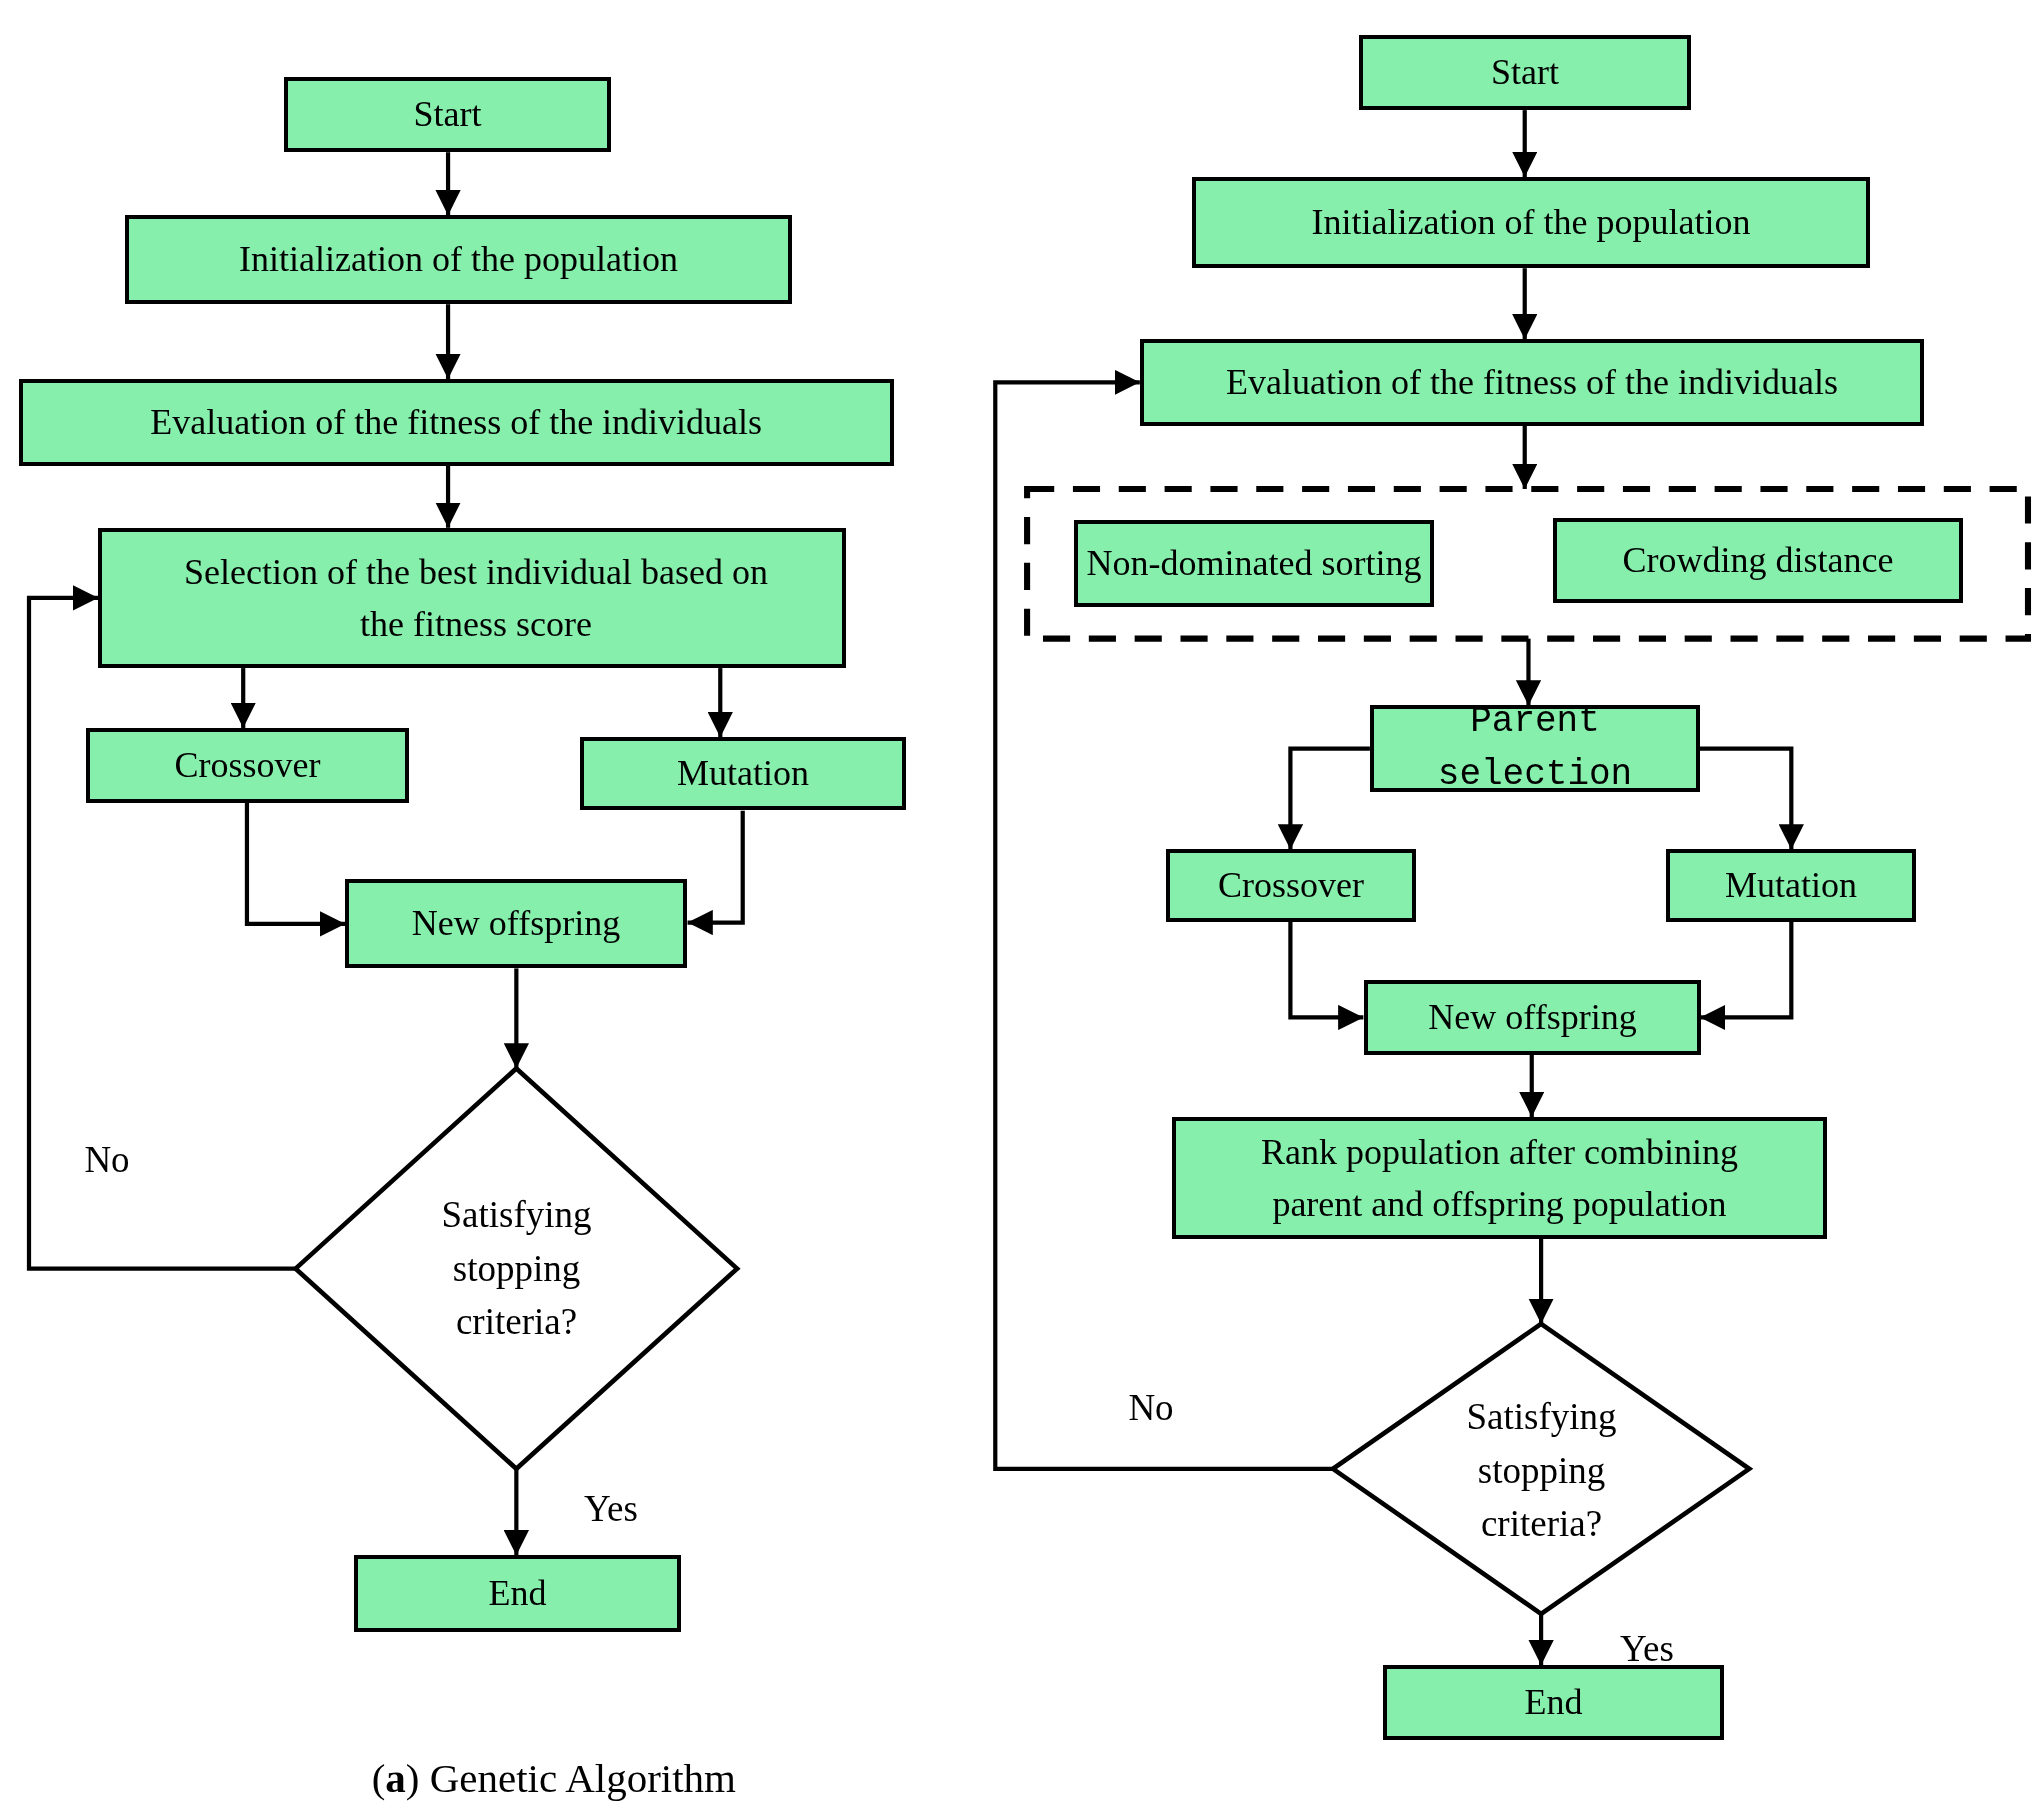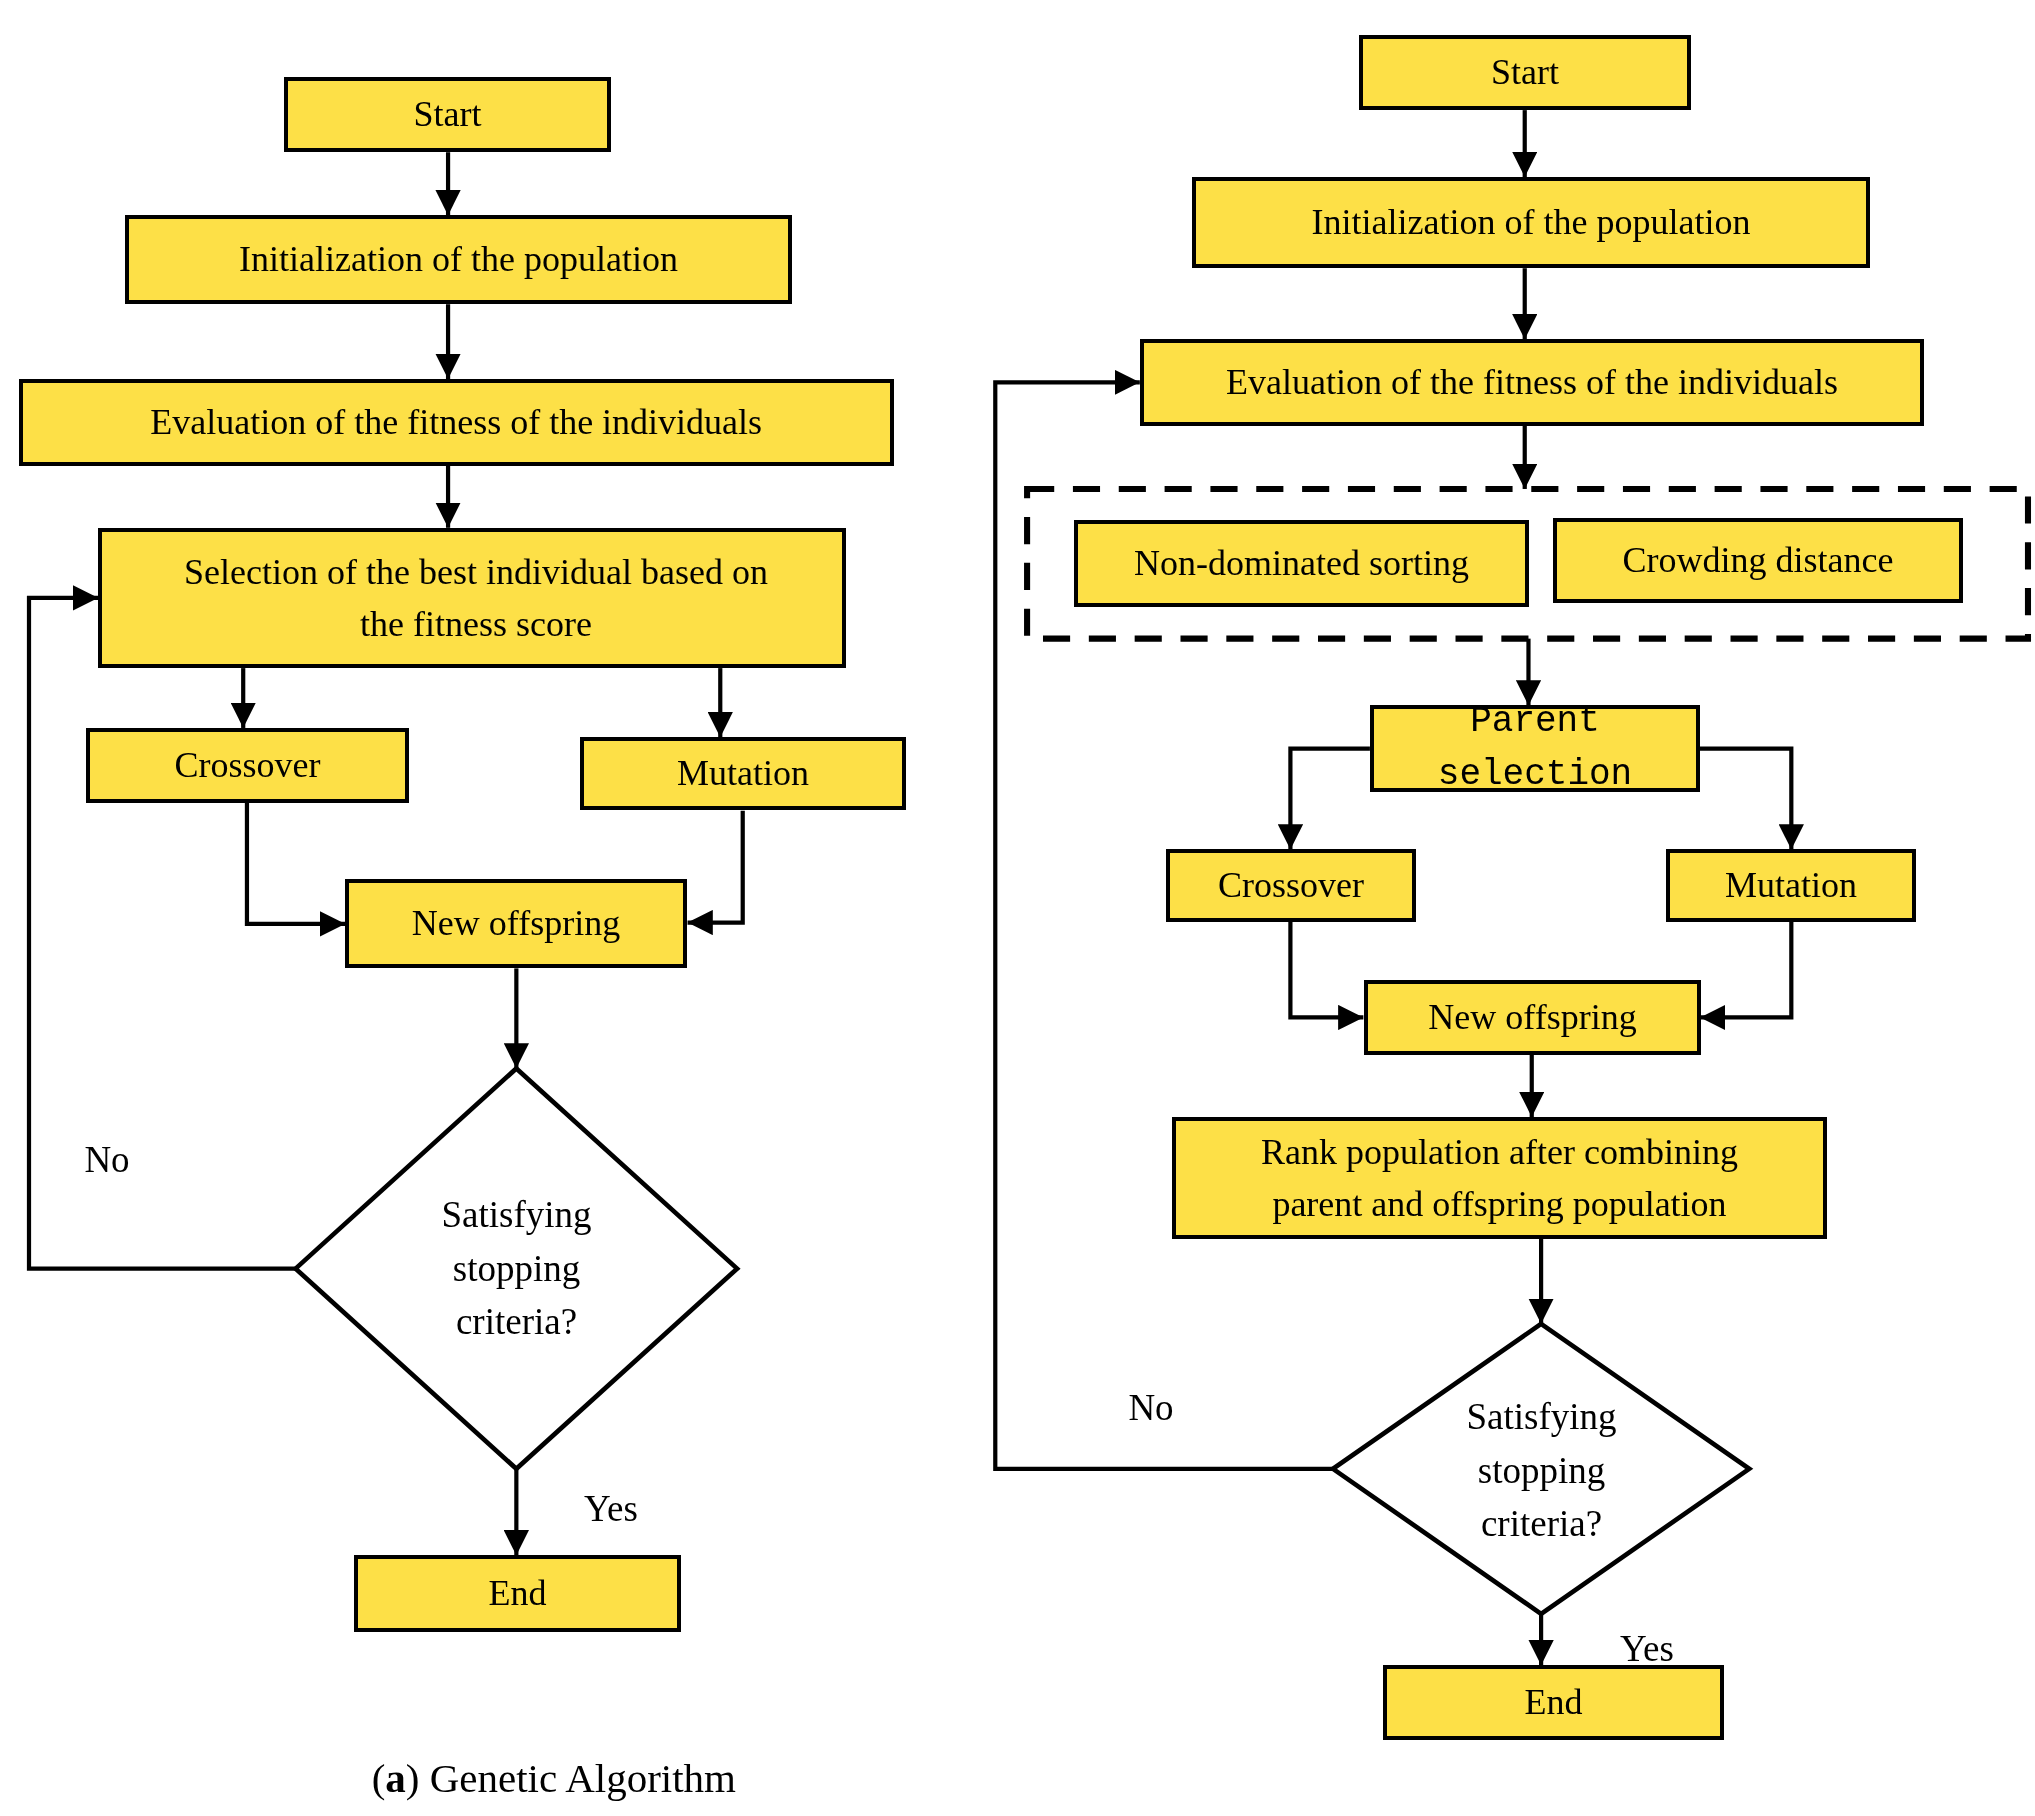--- a/index.html
+++ b/index.html
@@ -19,21 +19,21 @@
   #wires {
     position: absolute;
     left: 0; top: 0;
     width: 2035px;
     height: 1817px;
   }
   .node {
     position: absolute;
     box-sizing: border-box;
     border: 4.7px solid #000000;
-    background: #fde047;
+    background: #86efac;
     display: flex;
     align-items: center;
     justify-content: center;
     text-align: center;
     font-size: 36px;
     line-height: 1.45;
     white-space: pre-line;
   }
   .freetext {
     position: absolute;
@@ -111,21 +111,21 @@
 stopping
 criteria?</div>
   <div class="node" style="left:354px;  top:1555px; width:327px;  height:77px;">End</div>
   <div class="freetext" style="left:51px;  top:1132px; width:112px; height:56px;">No</div>
   <div class="freetext" style="left:550px; top:1481px; width:122px; height:56px;">Yes</div>
   <div class="caption" style="left:175px; top:1752px; width:561px;"><span>(</span><b>a</b><span>) Genetic Algorithm</span></div>
 
   <div class="node" style="left:1359px; top:35px;   width:332px;  height:75px;">Start</div>
   <div class="node" style="left:1192px; top:177px;  width:678px; height:91px;">Initialization of the population</div>
   <div class="node" style="left:1140px; top:339px;  width:784px; height:87px;">Evaluation of the fitness of the individuals</div>
-  <div class="node" style="left:1074px; top:520px; width:455px;  height:87px;">Non-dominated sorting</div>
+  <div class="node" style="left:1074px; top:520px; width:360px;  height:87px;">Non-dominated sorting</div>
   <div class="node" style="left:1553px; top:518px; width:410px;  height:85px;">Crowding distance</div>
   <div class="node" style="left:1370px; top:705px; width:330px;  height:87px;font-family:Liberation Mono, monospace;">Parent selection</div>
   <div class="node" style="left:1166px; top:849px; width:250px;  height:73px;">Crossover</div>
   <div class="node" style="left:1666px; top:849px; width:250px;  height:73px;">Mutation</div>
   <div class="node" style="left:1364px; top:980px; width:337px;  height:75px;">New offspring</div>
   <div class="node" style="left:1172px; top:1117px; width:655px; height:122px;">Rank population after combining
 parent and offspring population</div>
   <div class="freetext" style="left:1401px; top:1392px; width:281px; height:157px;">Satisfying
 stopping
 criteria?</div>

